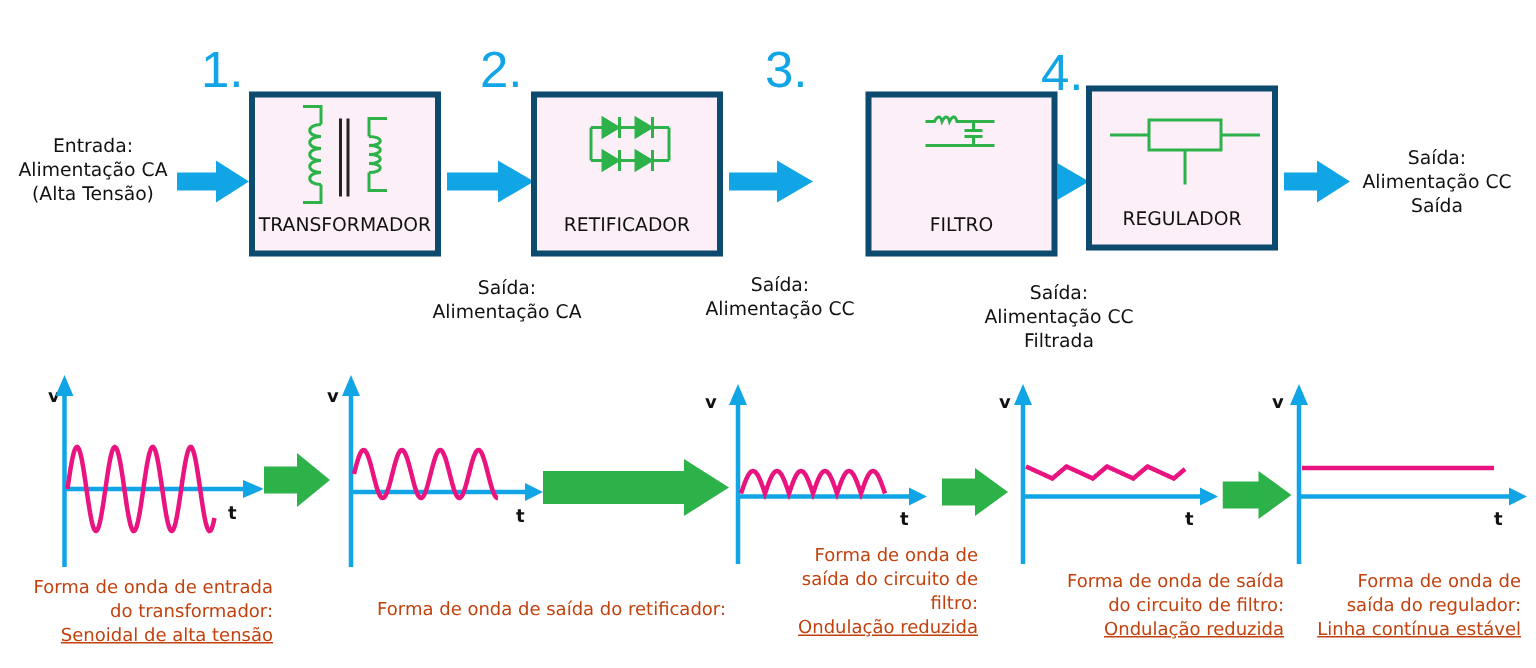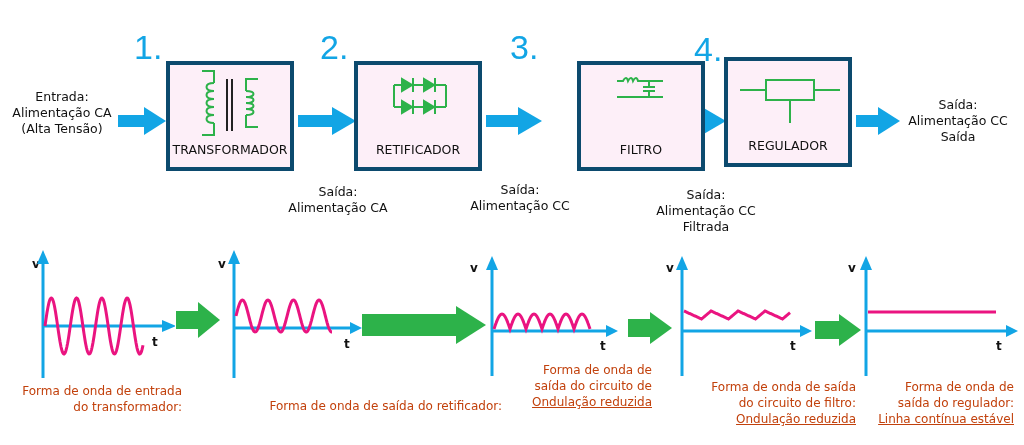--- a/index.html
+++ b/index.html
@@ -199,27 +199,29 @@
     <polygon points="18,0 12,14 24,14" fill="#12a5e5"></polygon>
     <line x1="18" y1="75" x2="160" y2="75" stroke="#12a5e5" stroke-width="3"></line>
     <polygon points="170,75 158,69 158,81" fill="#12a5e5"></polygon>
     <text x="148" y="94" font-size="12" font-weight="bold" font-family="DejaVu Sans, sans-serif" fill="#111">t</text>
     <path id="w5" fill="none" stroke="#ea1480" stroke-width="3" d="M20 56 L148 56"></path>
   </svg>
 
   <div class="cap" style="left:2px; top:383px; width:180px;">
     <div>Forma de onda de entrada</div>
     <div>do transformador:</div>
-  </div>
-  <div class="cap" style="left:222px; top:398px; width:280px;">
+    <div class="u">Senoidal de alta tensão</div>
+  </div>
+  <div class="cap" style="left:204px; top:398px; width:280px;">
     <div>Forma de onda de saída do retificador:</div>
   </div>
   <div class="cap" style="left:512px; top:362px; width:140px;">
     <div>Forma de onda de</div>
     <div>saída do circuito de</div>
+    <div>filtro:</div>
     <div class="u">Ondulação reduzida</div>
   </div>
   <div class="cap" style="left:696px; top:379px; width:160px;">
     <div>Forma de onda de saída</div>
     <div>do circuito de filtro:</div>
     <div class="u">Ondulação reduzida</div>
   </div>
   <div class="cap" style="left:866px; top:379px; width:148px;">
     <div>Forma de onda de</div>
     <div>saída do regulador:</div>

